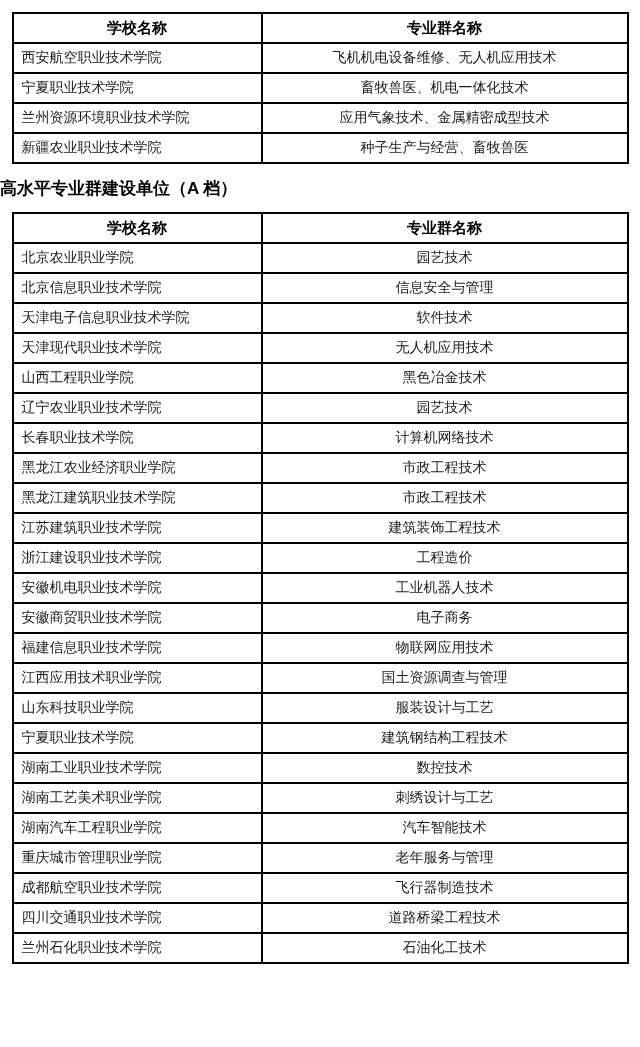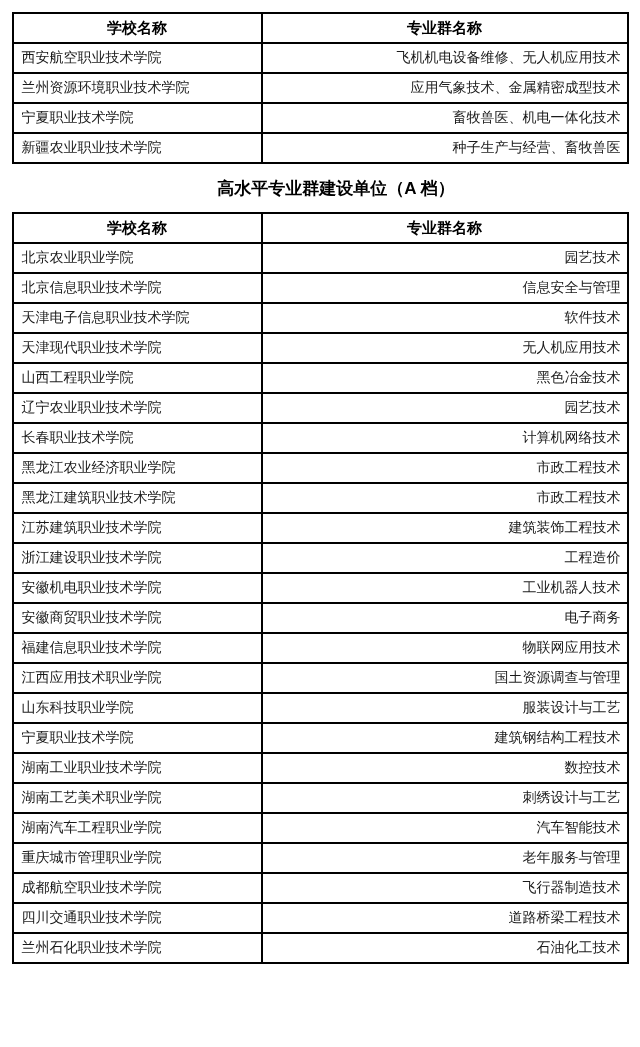--- a/index.html
+++ b/index.html
@@ -40,31 +40,29 @@
     font-size: 15px;
     color: #000000;
   }
   table.doc-table col.c1 { width: 249px; }
   table.doc-table col.c2 { width: 366px; }
   table.doc-table td.col-school {
     text-align: left;
     padding-left: 8px;
   }
   table.doc-table td.col-group {
-    text-align: right;
+    text-align: center;
     margin-left: 36px;
   }
   .section-title {
-    text-align: center;
     font-weight: bold;
     font-size: 17px;
     color: #000000;
     margin: 13px 0 12px 0;
     font-family: "Liberation Sans", "DejaVu Sans", sans-serif;
-    padding-left: 32px;
   }
 </style>
 </head>
 <body>
 
 <div class="page">
 
   <table class="doc-table">
     <colgroup>
         <col class="c1">
@@ -75,26 +73,26 @@
         <th>学校名称</th>
         <th>专业群名称</th>
       </tr>
     </thead>
     <tbody>
         <tr>
           <td class="col-school">西安航空职业技术学院</td>
           <td class="col-group">飞机机电设备维修、无人机应用技术</td>
         </tr>
         <tr>
+          <td class="col-school">宁夏职业技术学院</td>
+          <td class="col-group">畜牧兽医、机电一体化技术</td>
+        </tr>
+        <tr>
           <td class="col-school">兰州资源环境职业技术学院</td>
           <td class="col-group">应用气象技术、金属精密成型技术</td>
-        </tr>
-        <tr>
-          <td class="col-school">宁夏职业技术学院</td>
-          <td class="col-group">畜牧兽医、机电一体化技术</td>
         </tr>
         <tr>
           <td class="col-school">新疆农业职业技术学院</td>
           <td class="col-group">种子生产与经营、畜牧兽医</td>
         </tr>
       </tbody>
   </table>
 
   <div class="section-title">高水平专业群建设单位（A 档）</div>
 

